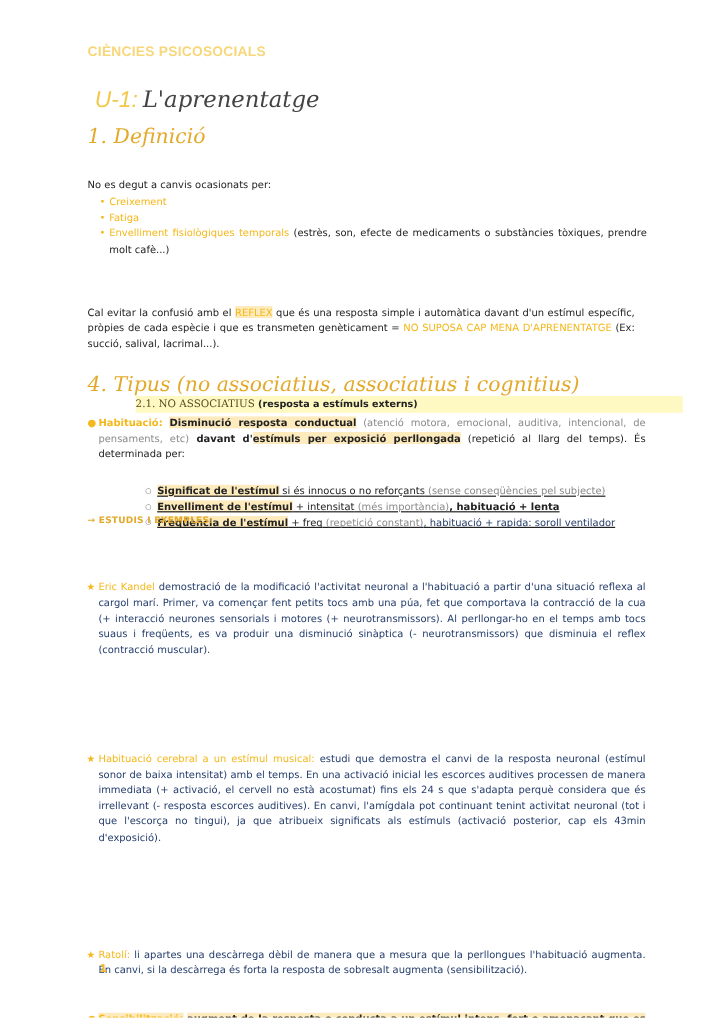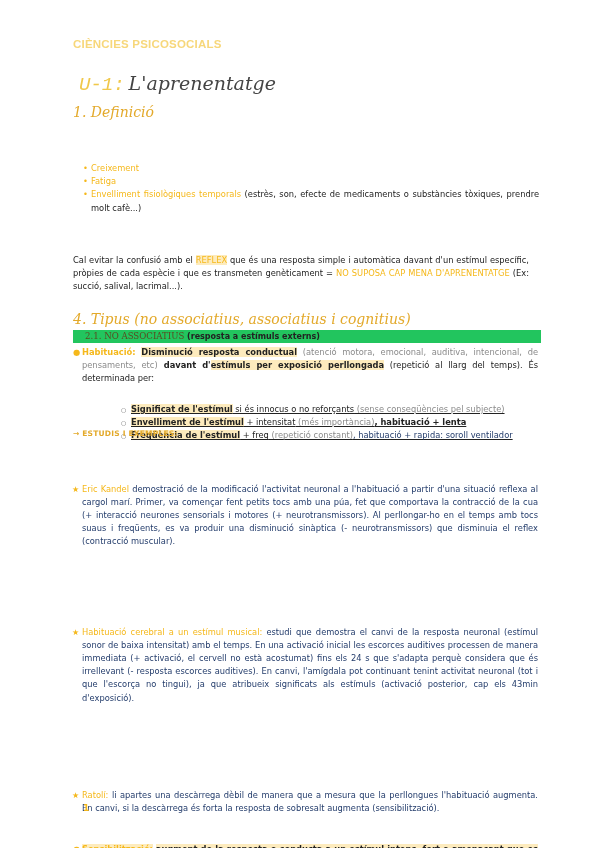--- a/index.html
+++ b/index.html
@@ -2,58 +2,59 @@
 <html><head>
 <meta charset="utf-8">
 <style>
   html, body { margin: 0; padding: 0; background: #ffffff; }
   body { width: 600px; height: 848px; position: relative; overflow: hidden;
          font-family: "DejaVu Sans", sans-serif; color: #222; }
   .page { position: absolute; left: 73px; top: 0; width: 456px; }
   .course { position: absolute; top: 38px; left: 0; font-family: Liberation Sans, sans-serif;
             font-weight: bold; font-size: 11.5px; letter-spacing: 0.2px; color: #f7d77a; }
   .unit { position: absolute; top: 72px; left: 6px; font-size: 19px; white-space: nowrap; }
-  .unit .u { font-family: Liberation Mono, monospace; font-style: italic; color: #f0c84a; }
+  .unit .u { font-family: Liberation Sans, sans-serif; font-style: italic; color: #f0c84a; }
   .unit .t { font-family: "DejaVu Serif", serif; font-style: italic; color: #444; margin-left: 4px; }
-  .h2 { font-family: "DejaVu Serif", serif; font-style: italic; color: #e3a92a; font-size: 14px; }
+  .h2 { font-family: "DejaVu Serif", serif; font-style: italic; color: #e3a92a; font-size: 17px; }
   .txt { font-size: 8.3px; line-height: 13.2px; text-align: justify; }
   .hl { background: #fdebbd; }
   .y { color: #f5b81b; }
   .g { color: #8a8a8a; }
   .bl { color: #233c6b; }
   .b { font-weight: bold; }
   .it { font-style: italic; }
   .sec { position: absolute; left: 0; width: 456px; }
   ul.dots { list-style: none; margin: 0; padding: 0 0 0 10px; }
   ul.dots li { position: relative; padding-left: 8px; }
   ul.dots li::before { content: "•"; position: absolute; left: 0; color: #f5b81b; }
   ul.circ { list-style: none; margin: 16px; padding: 0 0 0 32px; text-decoration: underline; }
   ul.circ li { position: relative; padding-left: 10px; }
   ul.circ li::before { content: "○"; position: absolute; left: 0; font-size: 6px; top: 0; color: #666; }
-  .band { background: #22c55e; font-size: 8.6px; line-height: 13px; padding-left: 12px; }
+  .band { background: #fef9c3; font-size: 8.6px; line-height: 13px; padding-left: 0; margin-left: 40px; }
   .band .serif { font-family: "DejaVu Serif", serif; color: #5a4a20; }
   .star { position: relative; padding-left: 9px; }
   .star .mk { position: absolute; left: -1px; top: 0; color: #f5b81b; font-size: 8px; }
   .dot { position: relative; padding-left: 9px; }
   .dot .mk { position: absolute; left: 0; top: 0; color: #f5b81b; }
   .studies { color: #e3a92a; font-weight: bold; font-size: 7.5px; letter-spacing: 0.2px; }
   .pagenum { position: absolute; left: 10px; top: 803px; color: #f5b81b; font-weight: bold; font-size: 9px; }
 </style>
 </head>
 <body>
 
 <div class="page">
   <div class="course">CIÈNCIES PSICOSOCIALS</div>
 
   <div class="unit">
     <span class="u">U-1:</span><span class="t">L'aprenentatge</span>
   </div>
 
   <div class="sec h2" style="top:104px">1. Definició</div>
 
+  <div class="sec txt" style="top:148px">No es degut a canvis ocasionats per:</div>
 
   <ul class="sec txt dots" style="top:162px">
     <li><span class="y">Creixement</span></li>
     <li><span class="y">Fatiga</span></li>
     <li><span class="y">Envelliment fisiològiques temporals</span><span> (estrès, son, efecte de medicaments o substàncies tòxiques, prendre molt cafè...)</span></li>
   </ul>
 
   <div class="sec txt" style="top:254px">
     <span>Cal evitar la confusió amb el </span><span class="hl y">REFLEX</span><span>  que és una resposta simple i automàtica davant d'un estímul específic, pròpies de cada espècie i que es transmeten genèticament = </span><span class="y">NO SUPOSA CAP MENA D'APRENENTATGE</span><span> (Ex: succió, salival, lacrimal...).</span>
   </div>

